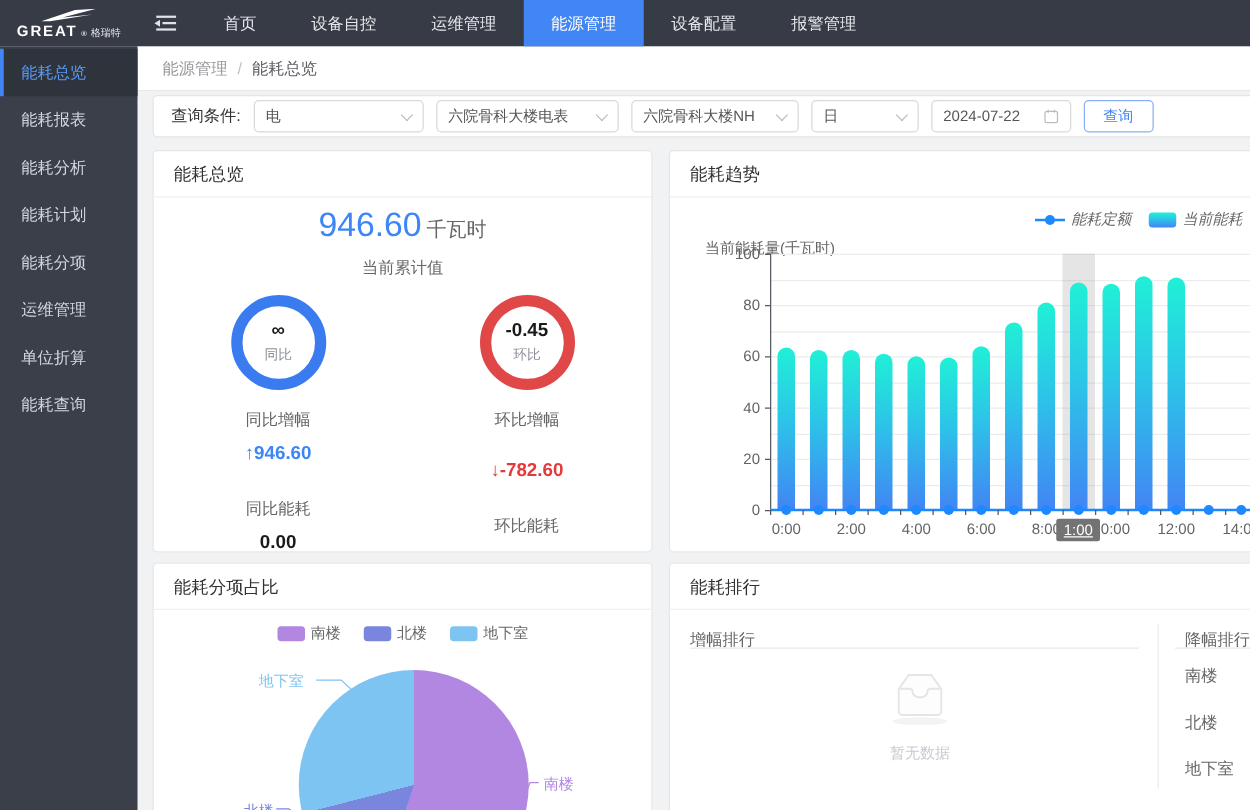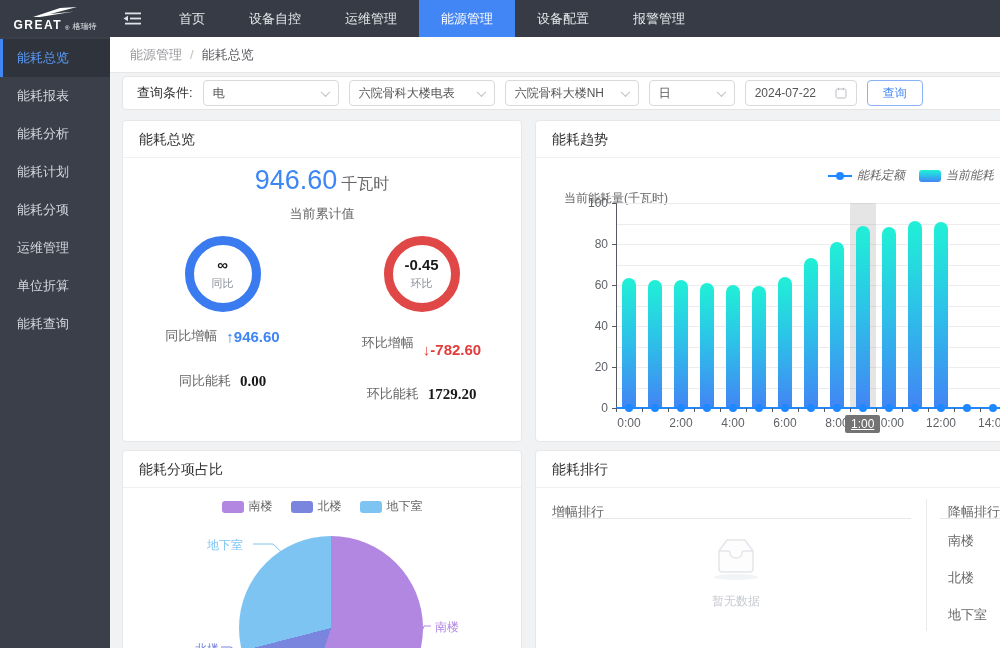--- a/index.html
+++ b/index.html
@@ -51,23 +51,23 @@
   .ov-value { margin-top:7px; font-size:27px; color:#3e86f5; }
   .ov-unit { font-size:16px; color:#666; margin-left:4px; }
   .ov-sub { margin-top:9px; font-size:13px; color:#666; }
   .ov-cols { display:flex; margin-top:13px; }
   .ov-col { width:50%; display:flex; flex-direction:column; align-items:center; }
   .ring { width:76px; height:76px; border-radius:50%; display:flex; flex-direction:column; align-items:center; justify-content:center; }
   .ring.blue { border:9px solid #3b7bf0; }
   .ring.red  { border:9px solid #e04747; }
   .ring-value { font-size:15px; font-weight:bold; color:#1a1a1a; line-height:1.1; }
   .ring-label { font-size:11px; color:#8a8f98; margin-top:2px; }
-  .ov-row { display:flex; align-items:center; gap:9px; font-size:13px; color:#666; }
+  .ov-row { display:flex; align-items:center; gap:9px; font-size:13px; color:#666;flex-direction:column; }
   .ov-row.r1 { margin-top:15px; }
-  .ov-row.r2 { margin-top:27px;font-family:Liberation Serif, serif; }
+  .ov-row.r2 { margin-top:27px; }
   .ov-growth { font-size:15px; font-weight:bold; }
   .ov-growth.blue { color:#3e86f5; }
   .ov-growth.red { color:#e23b3b;margin-top:14px; }
   .ov-energy { font-size:15px; font-weight:bold; color:#1a1a1a; }
 
   
   .trend-body { position:absolute; left:0; top:37px; right:0; bottom:0; }
   .legend { position:absolute; top:9px; right:27px; display:flex; gap:14px; align-items:center; font-size:12px; color:#666;font-style:italic; }
   .legend-item { display:flex; align-items:center; gap:5px; cursor:pointer; }
   .legend-line { position:relative; width:24px; height:8px; }

